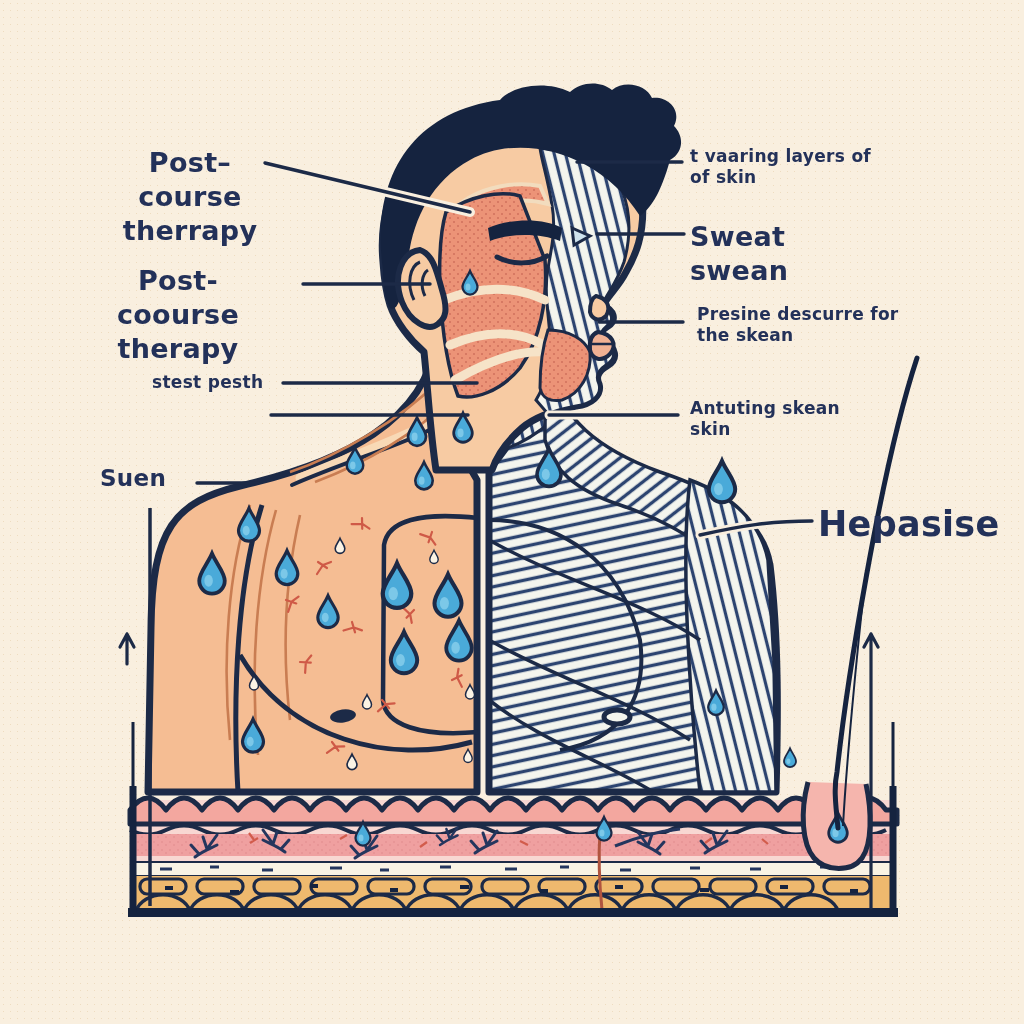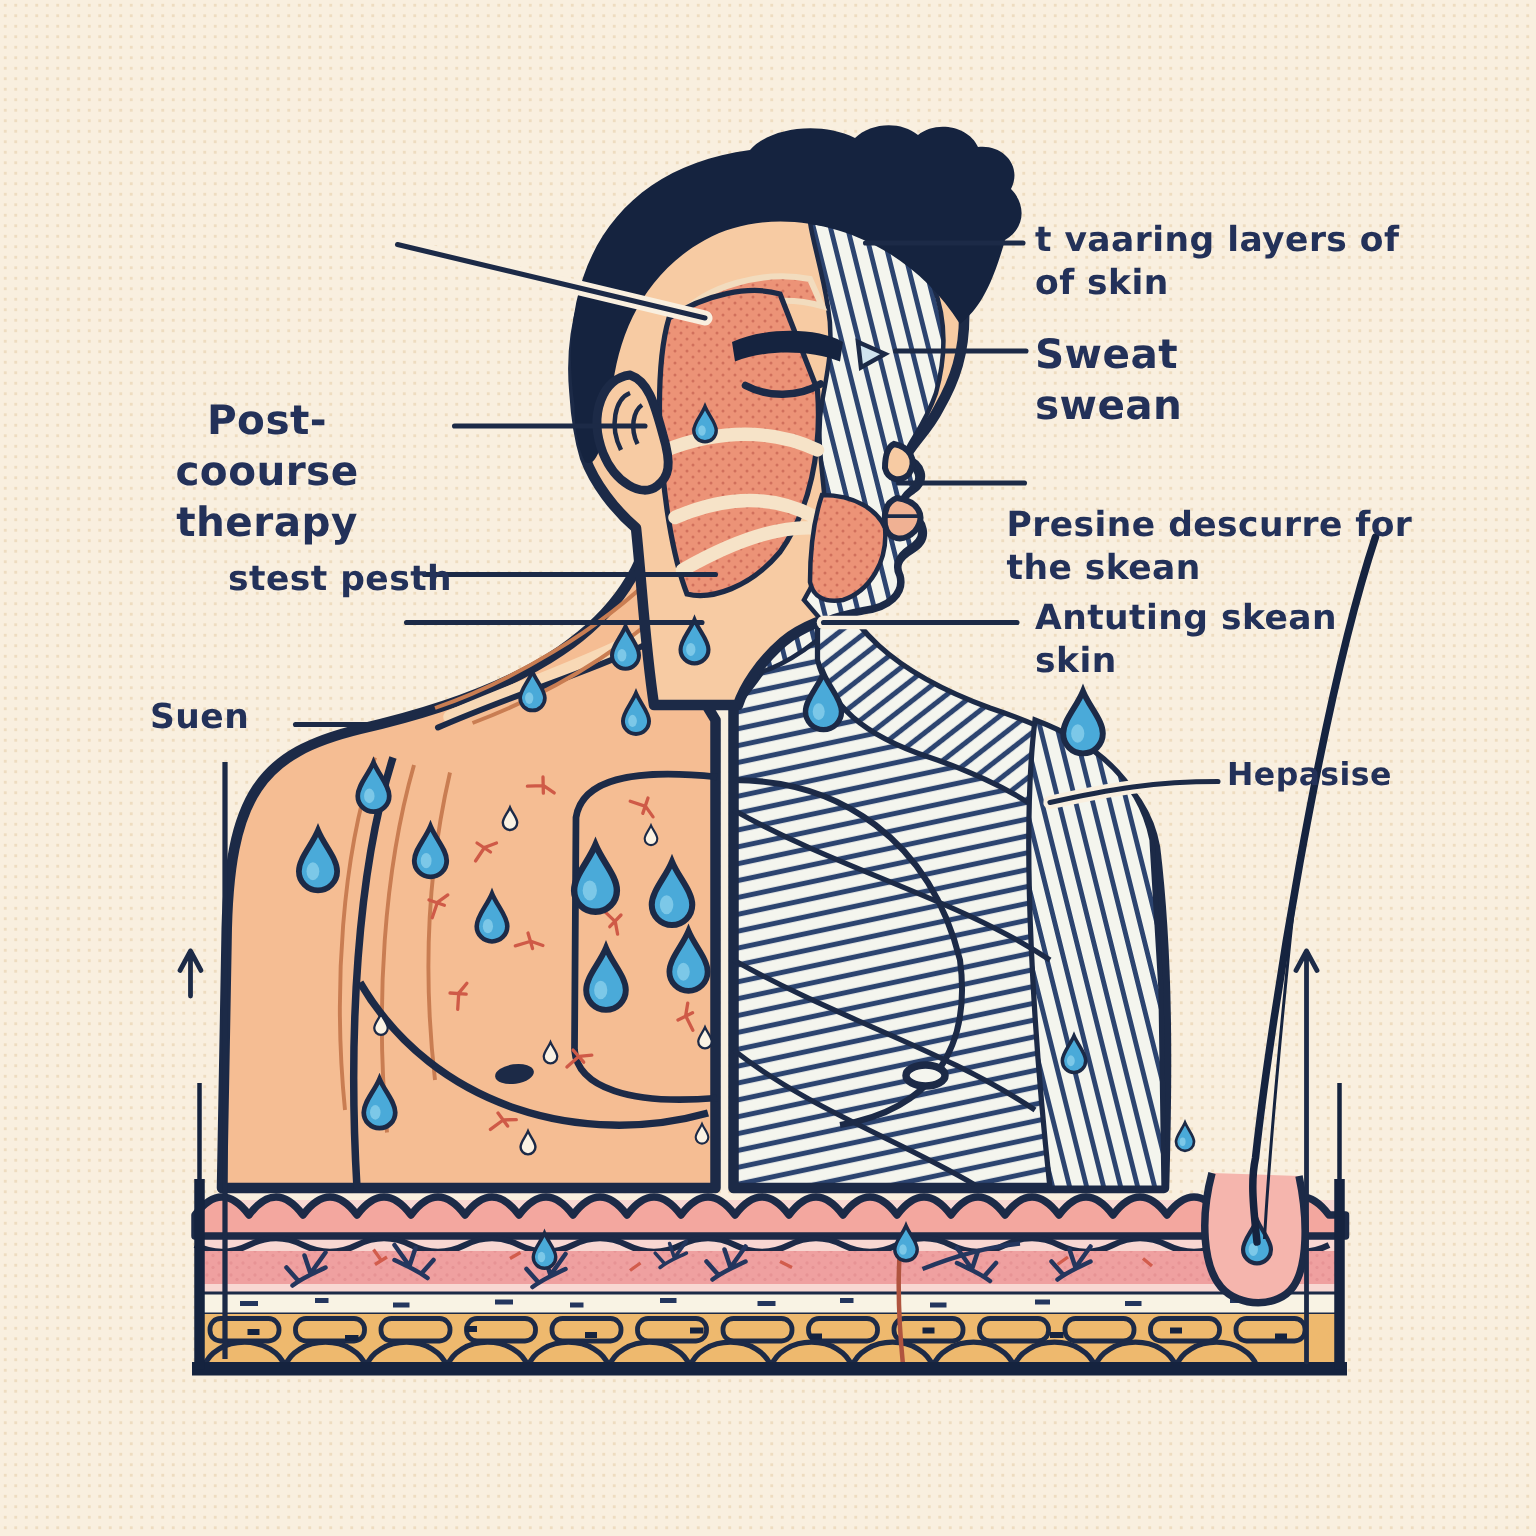--- a/index.html
+++ b/index.html
@@ -6,21 +6,21 @@
   body{width:1024px;height:1024px;background:#f9efdf;font-family:"DejaVu Sans","Liberation Sans",sans-serif;}
   .stage{position:relative;width:1024px;height:1024px;overflow:hidden;
          background-color:#f9efdf;
          background-image:radial-gradient(#eedcc0 0.9px, transparent 1px);
          background-size:7px 7px;}
   .stage svg{position:absolute;left:0;top:0;}
   .label{position:absolute;color:#233159;font-weight:700;white-space:pre-line;
          line-height:1.25;letter-spacing:0.3px;}
   .label.center{text-align:center;}
   .sz-big{font-size:27px;}
-  .sz-std{font-size:23px;}
+  .sz-std{font-size:17px;}
 </style>
 </head>
 <body>
 
 <div class="stage">
 
 <svg width="1024" height="1024" viewBox="0 0 1024 1024">
   <defs>
     <pattern id="st1" width="11" height="11" patternUnits="userSpaceOnUse" patternTransform="rotate(-12)">
       <rect width="11" height="11" fill="#f4f5ee"></rect>
@@ -234,35 +234,37 @@
       <path d="M549 415 L678 415" stroke="#f9efdf" stroke-width="9"></path>
       <path d="M549 415 L678 415" stroke="#1c2a47" stroke-width="3.4"></path>
     </g>
     <g>
       <path d="M700 535 C740 526 770 521 812 521" stroke="#f9efdf" stroke-width="9"></path>
       <path d="M700 535 C740 526 770 521 812 521" stroke="#1c2a47" stroke-width="3.4"></path>
     </g>
   </g>
 </svg>
 
+<div class="label center sz-big" style="left:100px;top:146px;width:180px;">Post–course
+therrapy</div>
 
 <div class="label center sz-big" style="left:92px;top:264px;width:172px;">Post-coourse
 therapy</div>
 
 <div class="label sz-std" style="left:152px;top:372px;text-align:center;">stest pesth</div>
 
 <div class="label" style="left:100px;top:464px;font-size:23px;">Suen</div>
 
 <div class="label sz-std" style="left:690px;top:146px;">t vaaring layers of
 of skin</div>
 
 <div class="label sz-big" style="left:690px;top:220px;">Sweat
 swean</div>
 
-<div class="label sz-std" style="left:671px;top:304px;margin-top:32px;">Presine descurre for
+<div class="label sz-std" style="left:697px;top:304px;">Presine descurre for
 the skean</div>
 
 <div class="label sz-std" style="left:690px;top:398px;">Antuting skean
 skin</div>
 
-<div class="label" style="left:818px;top:503px;font-size:21px;">Hepasise</div>
+<div class="label" style="left:818px;top:503px;font-size:35px;">Hepasise</div>
 
 </div>
 
 </body></html>

